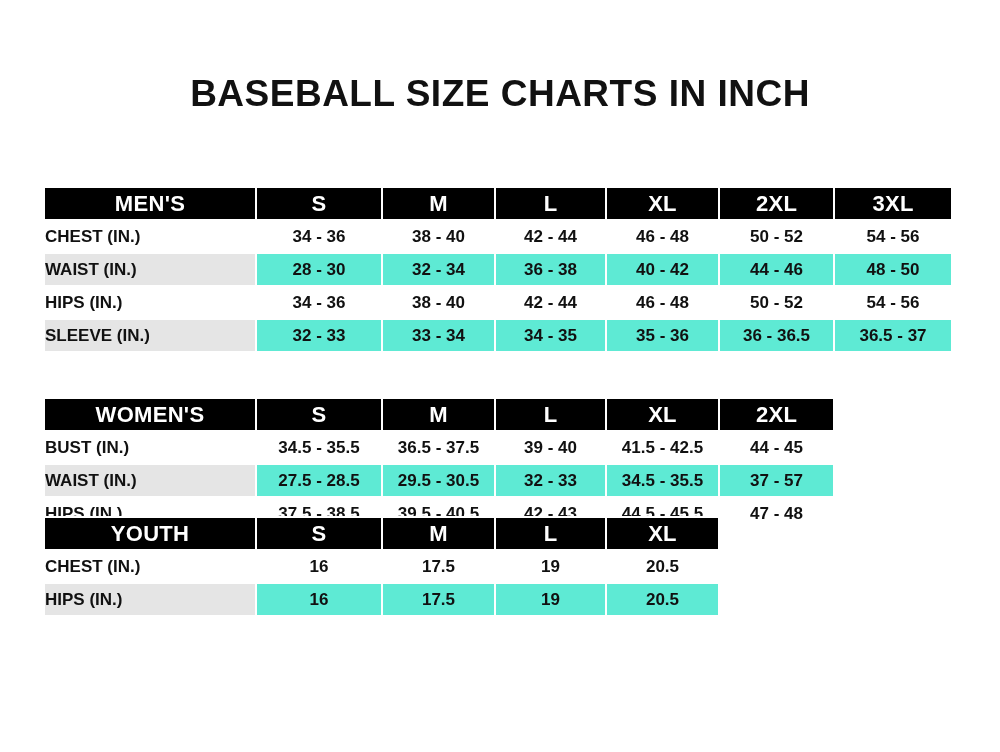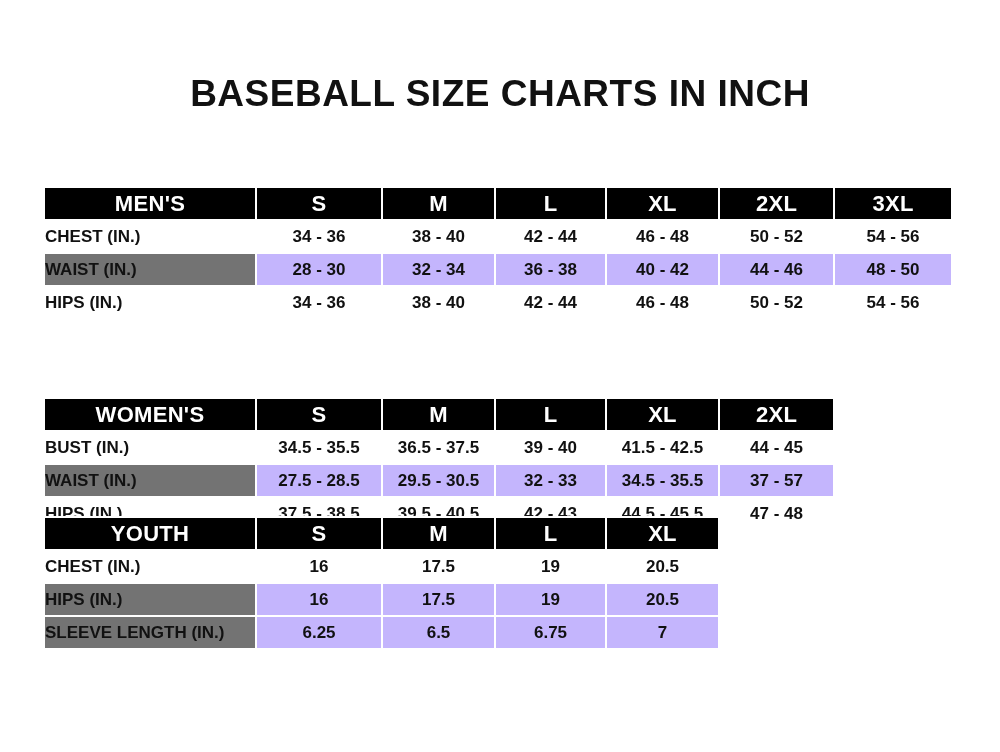--- a/index.html
+++ b/index.html
@@ -59,29 +59,29 @@
     letter-spacing: 0.3px;
   }
   thead th.rowhead {
     text-align: center;
   }
   tbody td {
     background: #ffffff;
     color: #111111;
   }
   tbody tr.alt td {
-    background: #c4b5fd;
+    background: #5eead4;
   }
   tbody td.rowlabel {
     background: #ffffff;
     color: #111111;
     text-align: left;
   }
   tbody tr.alt td.rowlabel {
-    background: #737373;
+    background: #e5e5e5;
   }
 
   
   #mens-table-wrap { top: 186px; }
   #mens-table .c-label { width: 212px; }
   #mens-table .c-s  { width: 126px; }
   #mens-table .c-m  { width: 113px; }
   #mens-table .c-l  { width: 111px; }
   #mens-table .c-xl { width: 113px; }
   #mens-table .c-2xl{ width: 115px; }
@@ -154,20 +154,29 @@
         </tr>
         <tr>
           <td class="rowlabel">HIPS (IN.)</td>
           <td>34 - 36</td>
           <td>38 - 40</td>
           <td>42 - 44</td>
           <td>46 - 48</td>
           <td>50 - 52</td>
           <td>54 - 56</td>
         </tr>
+        <tr class="alt">
+          <td class="rowlabel">SLEEVE (IN.)</td>
+          <td>32 - 33</td>
+          <td>33 - 34</td>
+          <td>34 - 35</td>
+          <td>35 - 36</td>
+          <td>36 - 36.5</td>
+          <td>36.5 - 37</td>
+        </tr>
       </tbody>
     </table>
   </div>
 
   <div class="table-wrap" id="womens-table-wrap">
     <table class="size-table" id="womens-table">
       <colgroup>
         <col class="c-label">
           <col class="c-s">
           <col class="c-m">
@@ -240,24 +249,17 @@
           <td>19</td>
           <td>20.5</td>
         </tr>
         <tr class="alt">
           <td class="rowlabel">HIPS (IN.)</td>
           <td>16</td>
           <td>17.5</td>
           <td>19</td>
           <td>20.5</td>
         </tr>
-        <tr class="alt">
-          <td class="rowlabel">SLEEVE LENGTH (IN.)</td>
-          <td>6.25</td>
-          <td>6.5</td>
-          <td>6.75</td>
-          <td>7</td>
-        </tr>
       </tbody>
     </table>
   </div>
 
 </div>
 
 </body></html>

